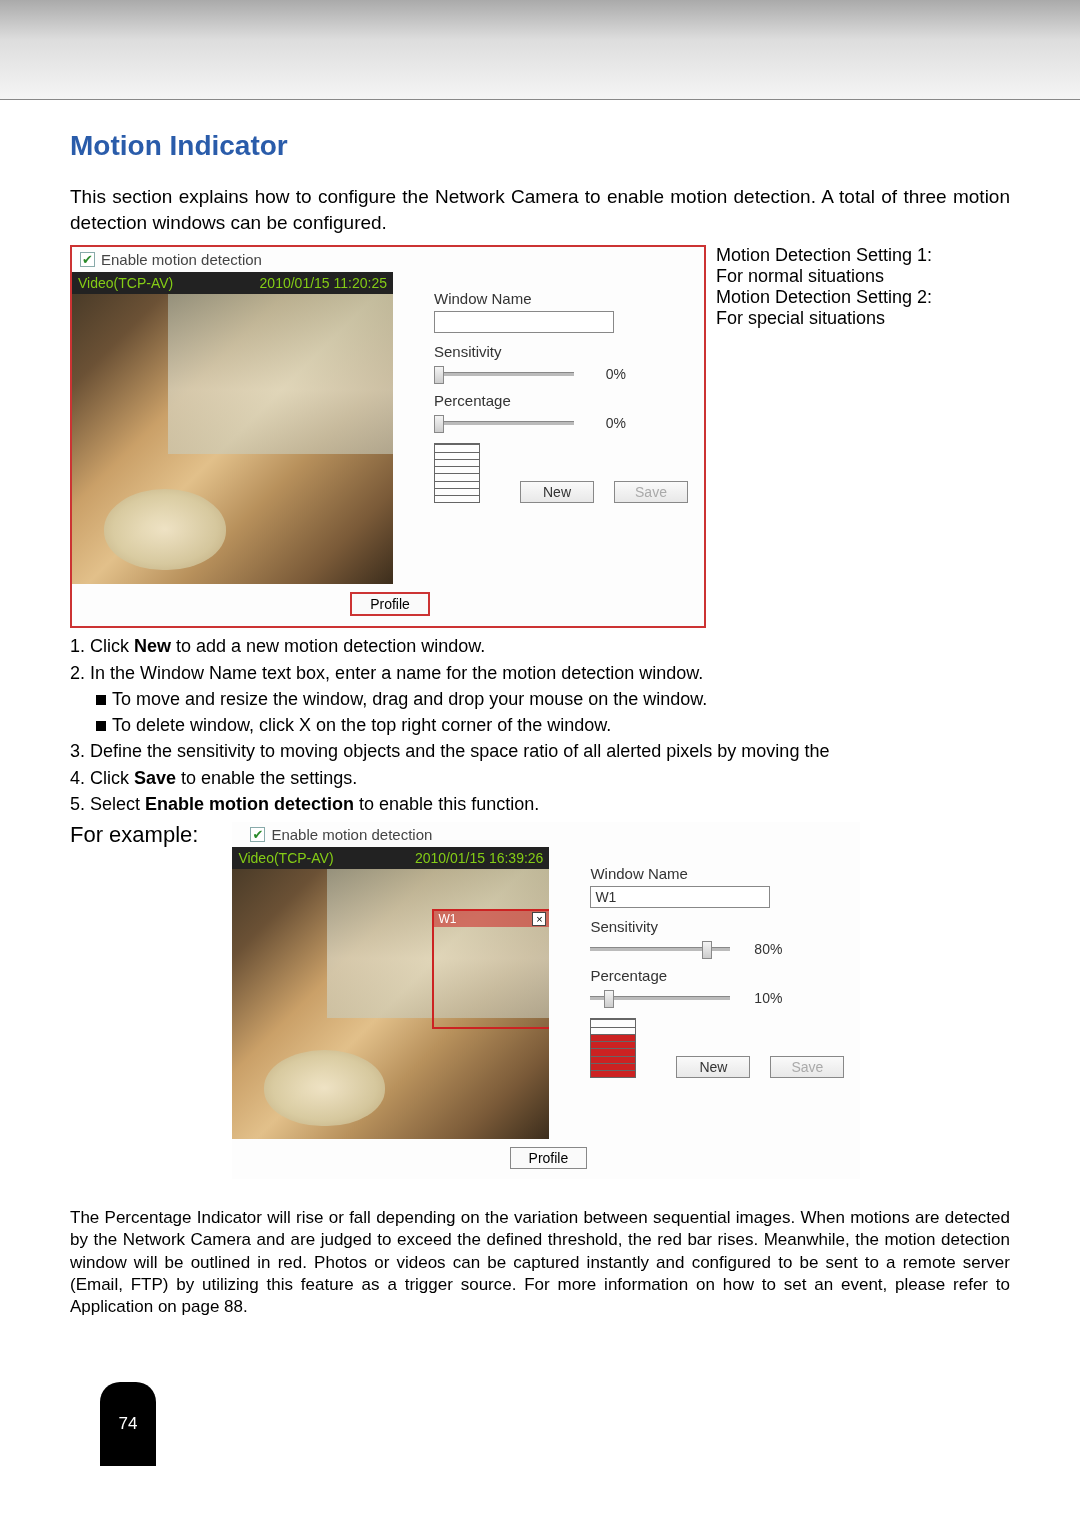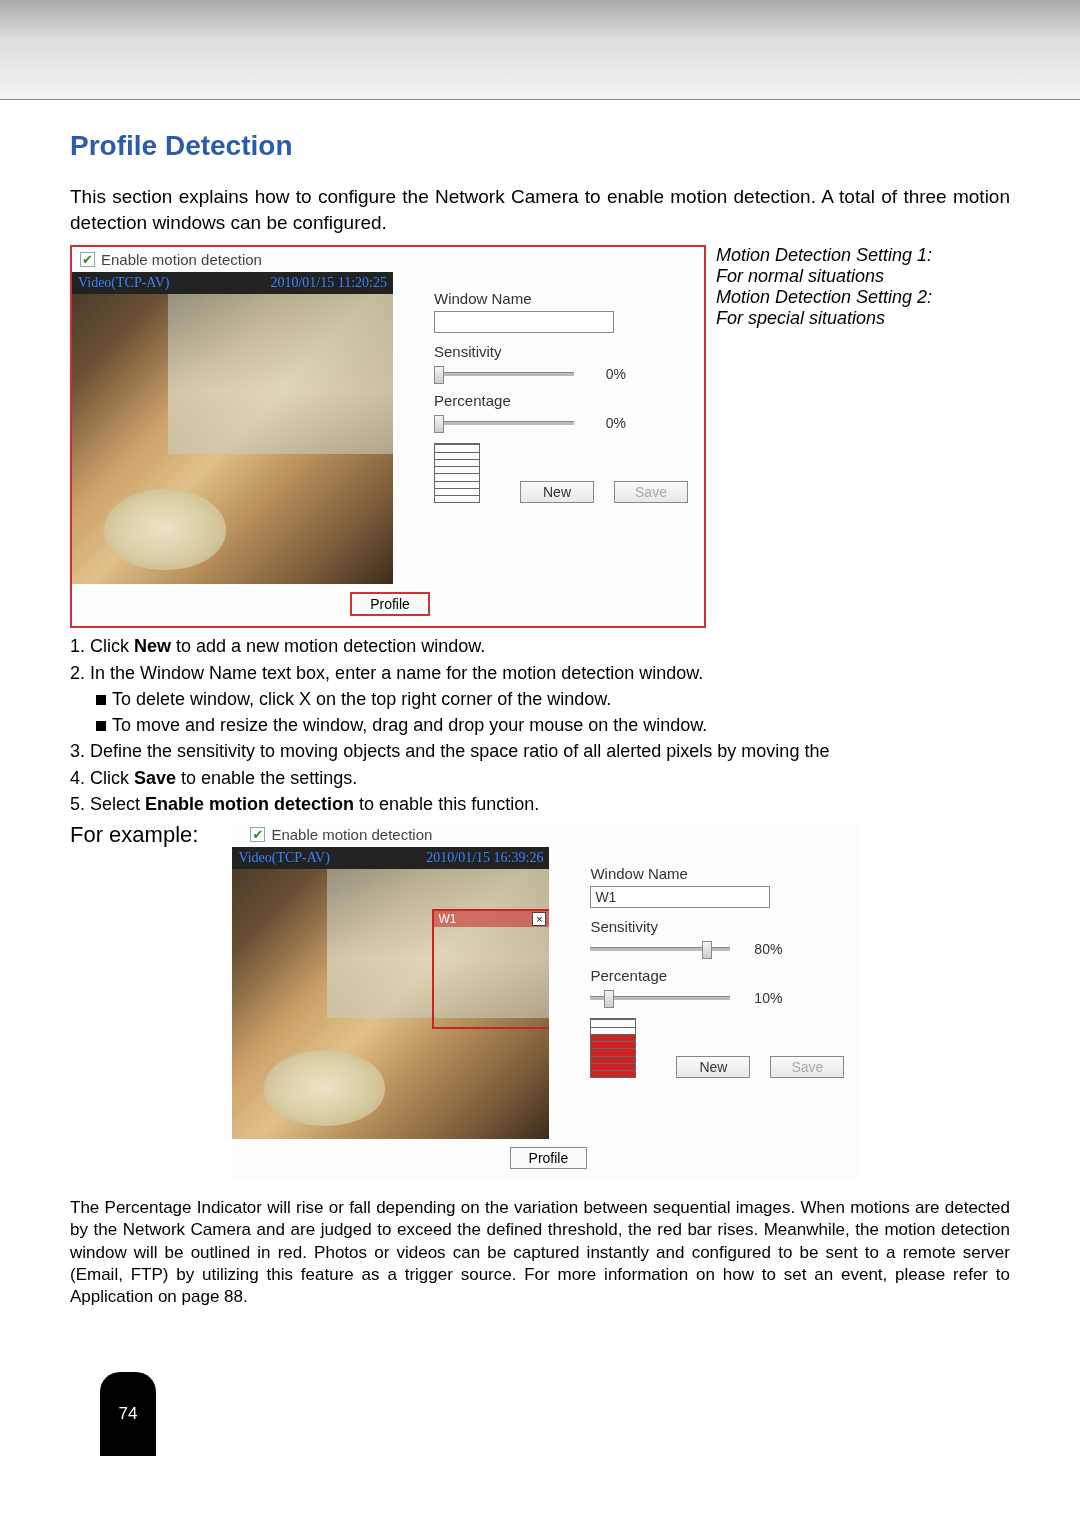--- a/index.html
+++ b/index.html
@@ -68,26 +68,25 @@
     display: flex;
     align-items: flex-start;
   }
   .video-box {
     position: relative;
     width: 390px;
     background: #000;
   }
   .video-header {
     background: #222;
-    color: #3b82f6;
+    color: #84cc16;
     font-size: 14px;
     padding: 3px 6px;
     display: flex;
     justify-content: space-between;
-    font-family: Liberation Serif, serif;
   }
   .video-frame {
     position: relative;
     width: 100%;
     height: 290px;
     background:
       linear-gradient(135deg, #4a3b28 0%, #6b5135 15%, #caa068 35%, #e2c08a 50%, #b8915c 65%, #7a5a38 85%, #3c2d1c 100%);
     overflow: hidden;
   }
   
@@ -164,21 +163,20 @@
     padding: 2px 18px;
     background: #fafafa;
     font-size: 14px;
     display: inline-block;
   }
   .profile-btn.plain { border: 1px solid #888; }
   .annotations {
     flex: 1;
     position: relative;
     font-size: 18px;
-    font-style: italic;
   }
   .anno1 { left: 16px; top: 58px; }
   .anno2 { left: 16px; top: 312px; }
   .steps { font-size: 18px; line-height: 1.35; margin-top: 6px; }
   .steps ol { list-style: none; padding-left: 0; }
   .steps li { margin-bottom: 2px; }
   .steps .sub { padding-left: 26px; }
   .sq { display:inline-block; width:10px; height:10px; background:#000; margin-right:6px; vertical-align: middle; }
   .steps b { font-weight: bold; }
   .example-row {
@@ -209,21 +207,21 @@
   .md-window .hdr .x {
     background:#fff; color:#000;
     width:14px; height:14px; font-size:11px;
     border:1px solid #444;
     display:inline-flex; align-items:center; justify-content:center;
   }
   .footer-para {
     font-size: 17px;
     text-align: justify;
     line-height: 1.3;
-    margin-top: 18px;
+    margin-top: 28px;
   }
   .page-num-badge {
     position: absolute;
     left: 100px;
     width: 56px;
     height: 84px;
     background: #000;
     border-radius: 20px 20px 0 0;
     color: #fff;
     display:flex; align-items:center; justify-content:center;
@@ -233,21 +231,21 @@
   .page-wrap { position: relative; padding-bottom: 120px; }
 </style>
 </head>
 <body>
 
 <div class="top-banner"></div>
 
 <div class="page-wrap">
 <div class="page-content">
 
-  <h2 class="section-title">Profile Detection</h2>
+  <h2 class="section-title">Motion Indicator</h2>
 
   <p class="intro">This section explains how to configure the Network Camera to enable motion detection. A total of three motion detection windows can be configured.</p>
 
   <div class="screenshot-row">
     <div class="ui-panel first">
       <div class="checkbox-row">
         <span class="checkbox">
               <span class="mark">✔</span>
             </span>
         <span>Enable motion detection</span>
@@ -313,22 +311,22 @@
       </div>
     </div>
   </div>
 
   <div class="steps">
     <ol>
       <li>
         <span>1. Click </span><b>New</b><span> to add a new motion detection window.</span>
       </li>
       <li>2. In the Window Name text box, enter a name for the motion detection window.</li>
+      <li class="sub"><span class="sq"></span><span>To move and resize the window, drag and drop your mouse on the window.</span></li>
       <li class="sub"><span class="sq"></span><span>To delete window, click X on the top right corner of the window.</span></li>
-      <li class="sub"><span class="sq"></span><span>To move and resize the window, drag and drop your mouse on the window.</span></li>
       <li>3. Define the sensitivity to moving objects and the space ratio of all alerted pixels by moving the</li>
       <li>
         <span>4. Click </span><b>Save</b><span> to enable the settings.</span>
       </li>
       <li>
         <span>5. Select </span><b>Enable motion detection</b><span> to enable this function.</span>
       </li>
     </ol>
   </div>
 

